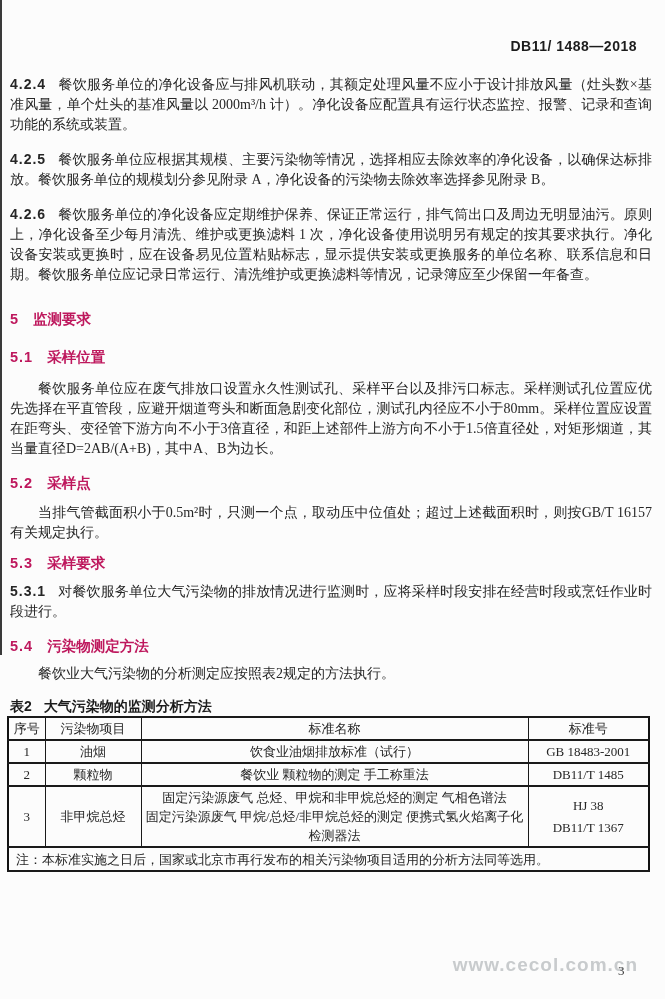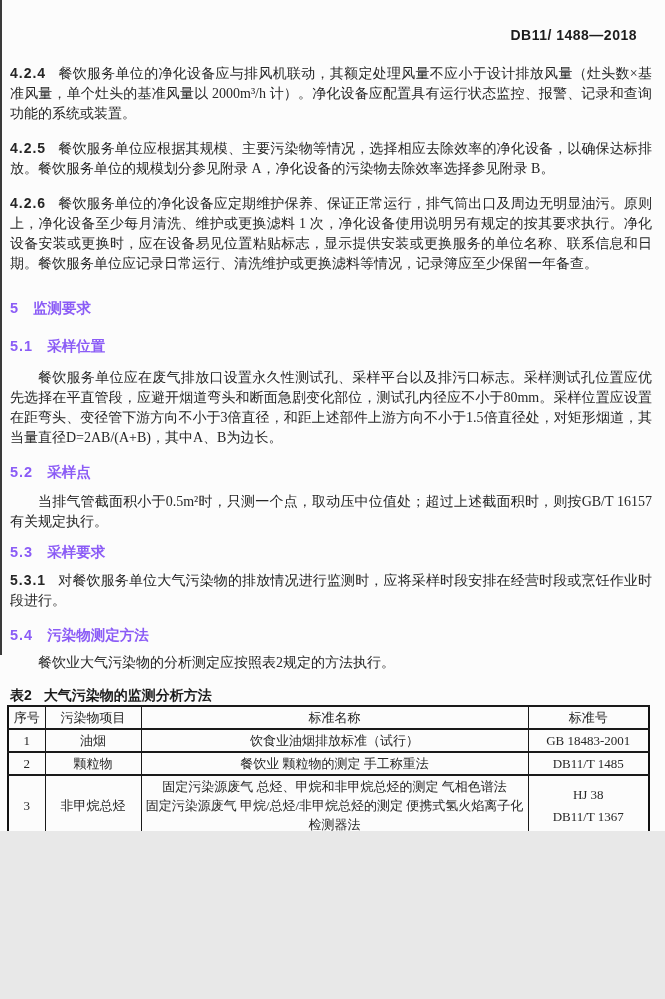--- a/index.html
+++ b/index.html
@@ -1,27 +1,27 @@
 <!DOCTYPE html>
 <html><head>
 <meta charset="utf-8">
 <style>
   * { margin: 0; padding: 0; box-sizing: border-box; }
   html, body { background: #e8e8e8; }
   .page {
     position: relative;
     width: 665px;
-    height: 831px;
+    height: 999px;
     margin: 0 auto;
     background: #fcfcfc;
     color: #262626;
     font-family: "Liberation Serif", "DejaVu Serif", serif;
     font-size: 14px;
     line-height: 20px;
-    padding: 25px 13px 0 10px;
+    padding: 36px 13px 0 10px;
     overflow: hidden;
   }
   .scan-edge {
     position: absolute;
     left: 0; top: 0;
     width: 2px; height: 655px;
     background: #3a3a3a;
   }
   .doc-header {
     text-align: right;
@@ -45,21 +45,21 @@
   .mb18 { margin-bottom: 18px !important; }
   .mb14 { margin-bottom: 14px !important; }
   .mb12 { margin-bottom: 12px !important; }
   .mb10 { margin-bottom: 10px !important; }
   .mb8  { margin-bottom: 8px  !important; }
   h2.sec-heading {
     font-family: "Liberation Sans", "DejaVu Sans", sans-serif;
     font-weight: bold;
     font-size: 14.5px;
     line-height: 20px;
-    color: #8b5cf6;
+    color: #be185d;
   }
   h2.sec-heading .hnum { margin-right: 14px; letter-spacing: 1px; }
   .table-title {
     text-align: left;
     font-family: "Liberation Sans", "DejaVu Sans", sans-serif;
     font-weight: bold;
     font-size: 14px;
     color: #1c1c1c;
   }
   .table-title .tnum { margin-right: 12px; }

